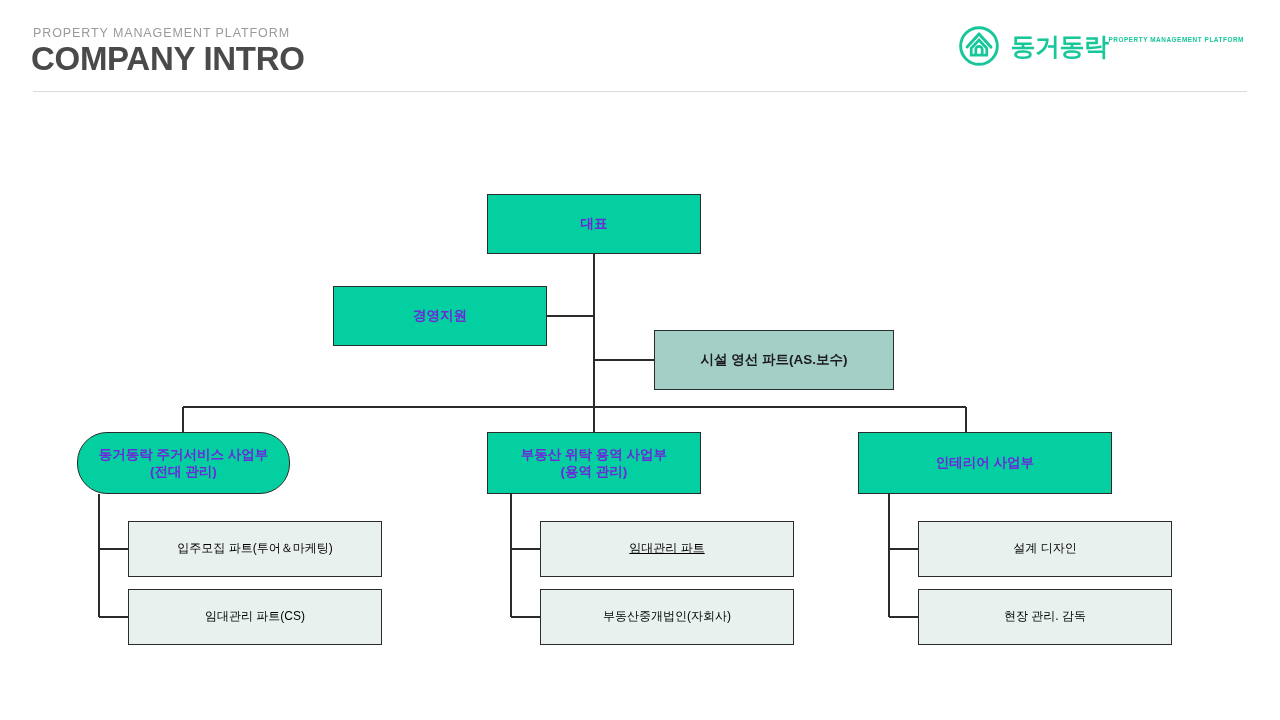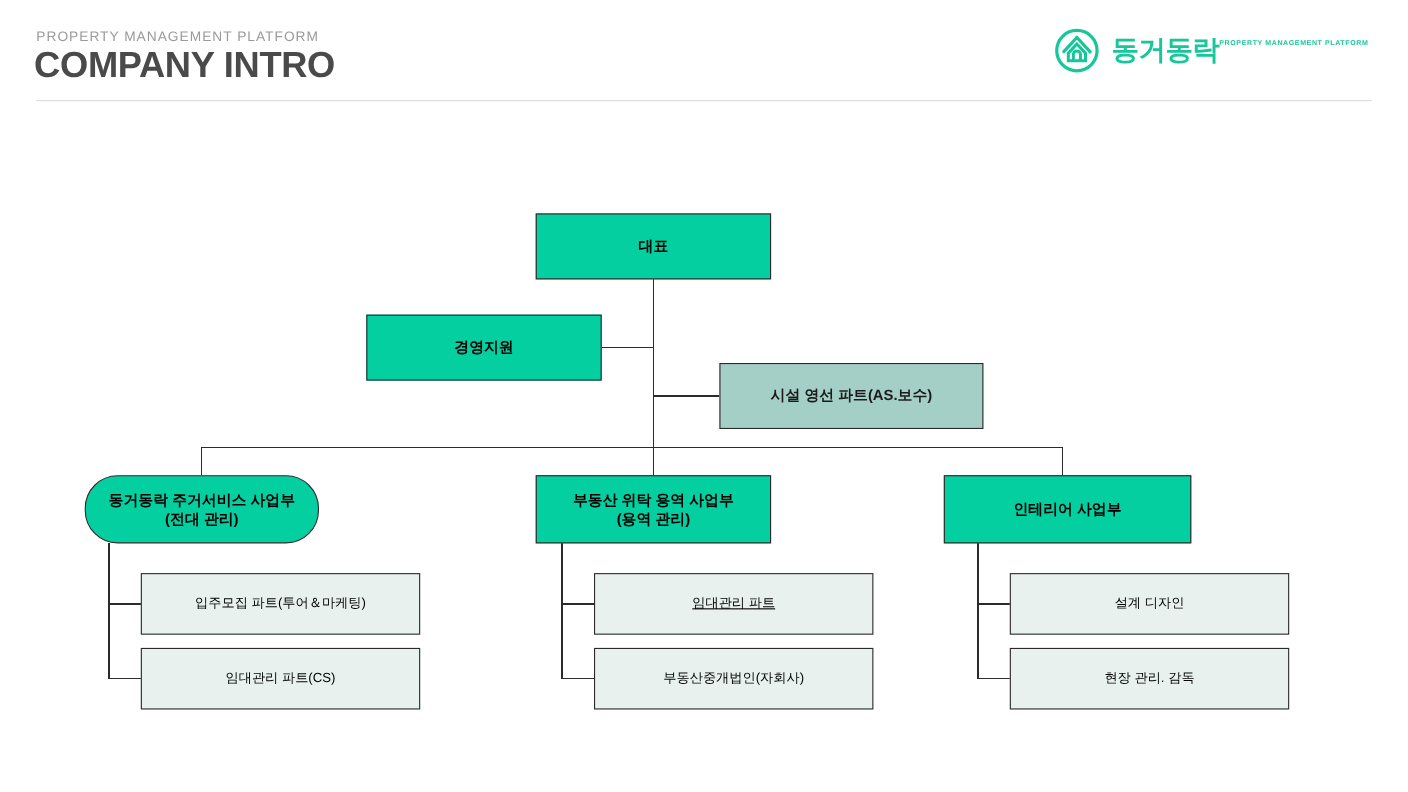--- a/index.html
+++ b/index.html
@@ -101,21 +101,21 @@
     align-items: center;
     justify-content: center;
     text-align: center;
     border: 1px solid #2b2b2b;
     line-height: 1.28;
     white-space: pre-line;
   }
 
   .node.primary {
     background: #04cfa1;
-    color: #000000;
+    color: #6d28d9;
     font-weight: bold;
     font-size: 13.5px;
   }
 
   .node.sage {
     background: #a4cfc6;
     color: #1b1b1b;
     font-weight: bold;
     font-size: 13.5px;
   }
@@ -189,21 +189,21 @@
     <div class="node primary" style="left:333px; top:286px; width:214px; height:60px;">경영지원</div>
 
     <div class="node sage" style="left:654px; top:330px; width:240px; height:60px;">시설 영선 파트(AS.보수)</div>
 
     <div class="node primary dept" style="left:77px; top:432px; width:213px; height:62px;border-radius:30px;">동거동락 주거서비스 사업부
 (전대 관리)</div>
 
     <div class="node primary dept" style="left:487px; top:432px; width:214px; height:62px;">부동산 위탁 용역 사업부
 (용역 관리)</div>
 
-    <div class="node primary dept" style="left:858px; top:432px; width:225px; height:62px;">인테리어 사업부</div>
+    <div class="node primary dept" style="left:858px; top:432px; width:254px; height:62px;">인테리어 사업부</div>
 
     <div class="node leaf" style="left:128px; top:521px; width:254px; height:56px;">입주모집 파트(투어＆마케팅)</div>
 
     <div class="node leaf" style="left:128px; top:589px; width:254px; height:56px;">임대관리 파트(CS)</div>
 
     <div class="node leaf" style="left:540px; top:521px; width:254px; height:56px;text-decoration:underline;">임대관리 파트</div>
 
     <div class="node leaf" style="left:540px; top:589px; width:254px; height:56px;">부동산중개법인(자회사)</div>
 
     <div class="node leaf" style="left:918px; top:521px; width:254px; height:56px;">설계 디자인</div>

